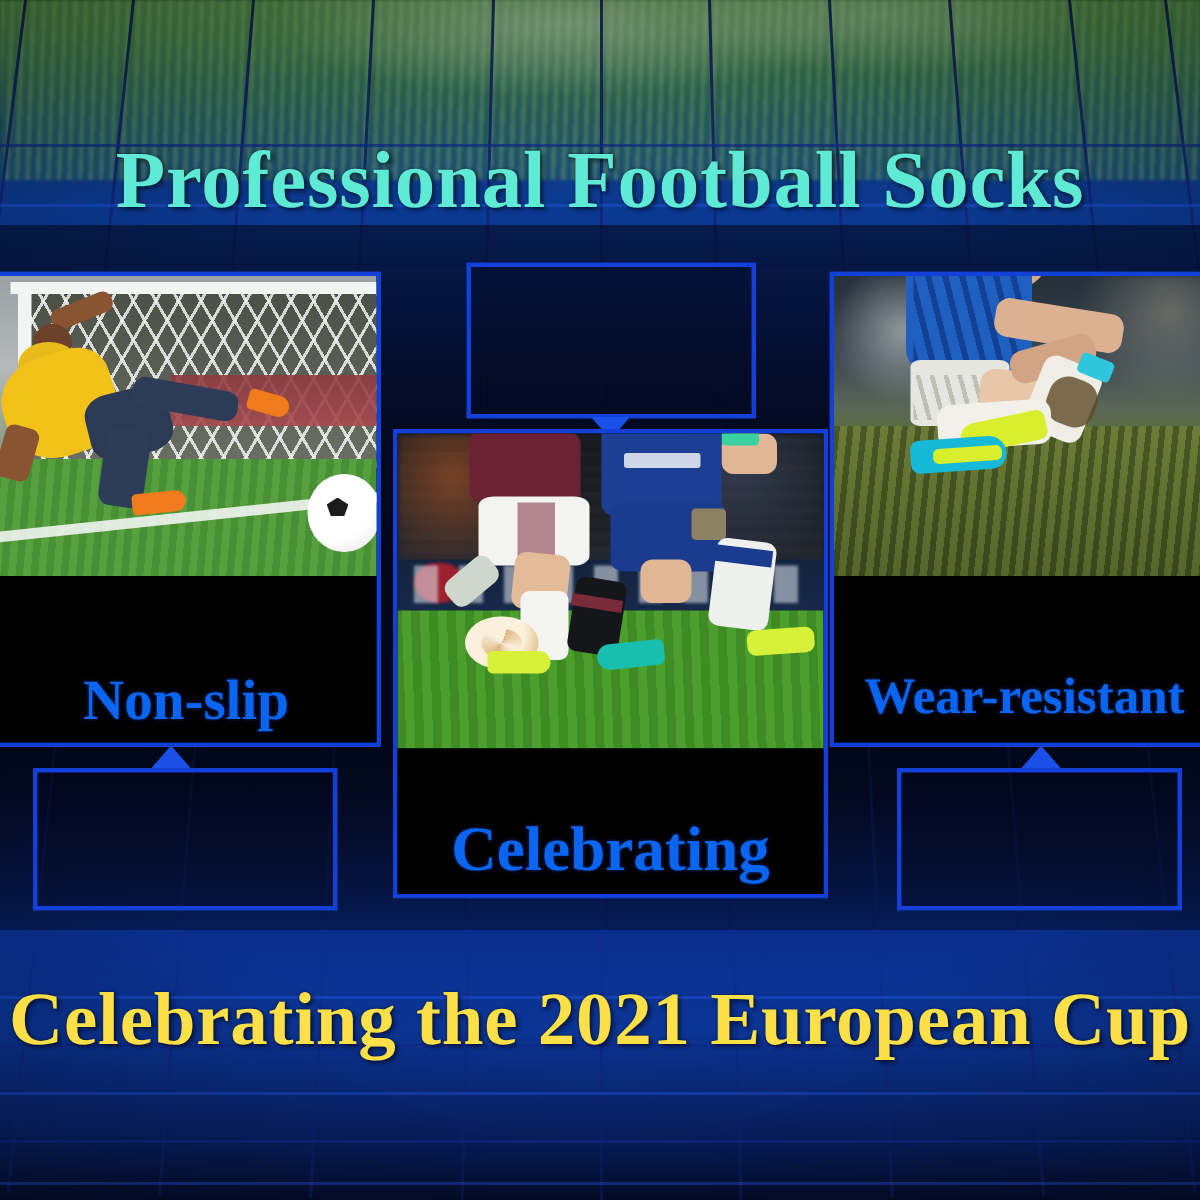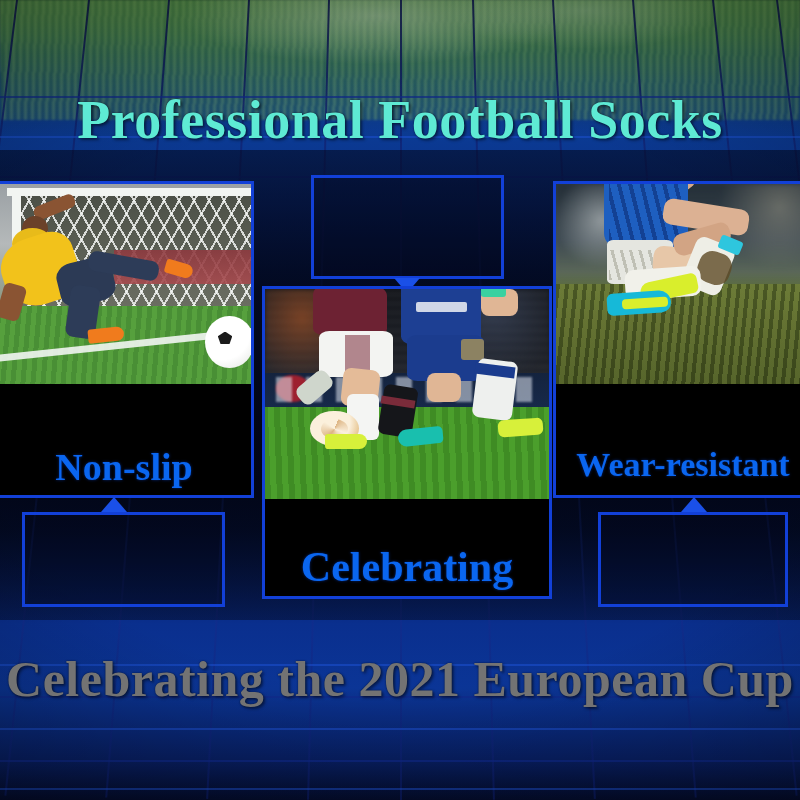--- a/index.html
+++ b/index.html
@@ -90,21 +90,21 @@
   }
   #title-top {
     top: 93px;
     font-size: 54px;
     color: #5eead4;
     text-shadow: 0 0 2px rgba(0,0,0,.55), 2px 2px 3px rgba(0,0,0,.45);
   }
   #title-bottom {
     top: 654px;
     font-size: 50px;
-    color: #737373;
+    color: #fde047;
     text-shadow: 0 0 2px rgba(0,0,0,.55), 2px 2px 3px rgba(0,0,0,.45);
   }
 
   
   .panel {
     position: absolute;
     box-sizing: border-box;
     border: 3px solid #1240d8;
     background: #000;
     overflow: hidden;

